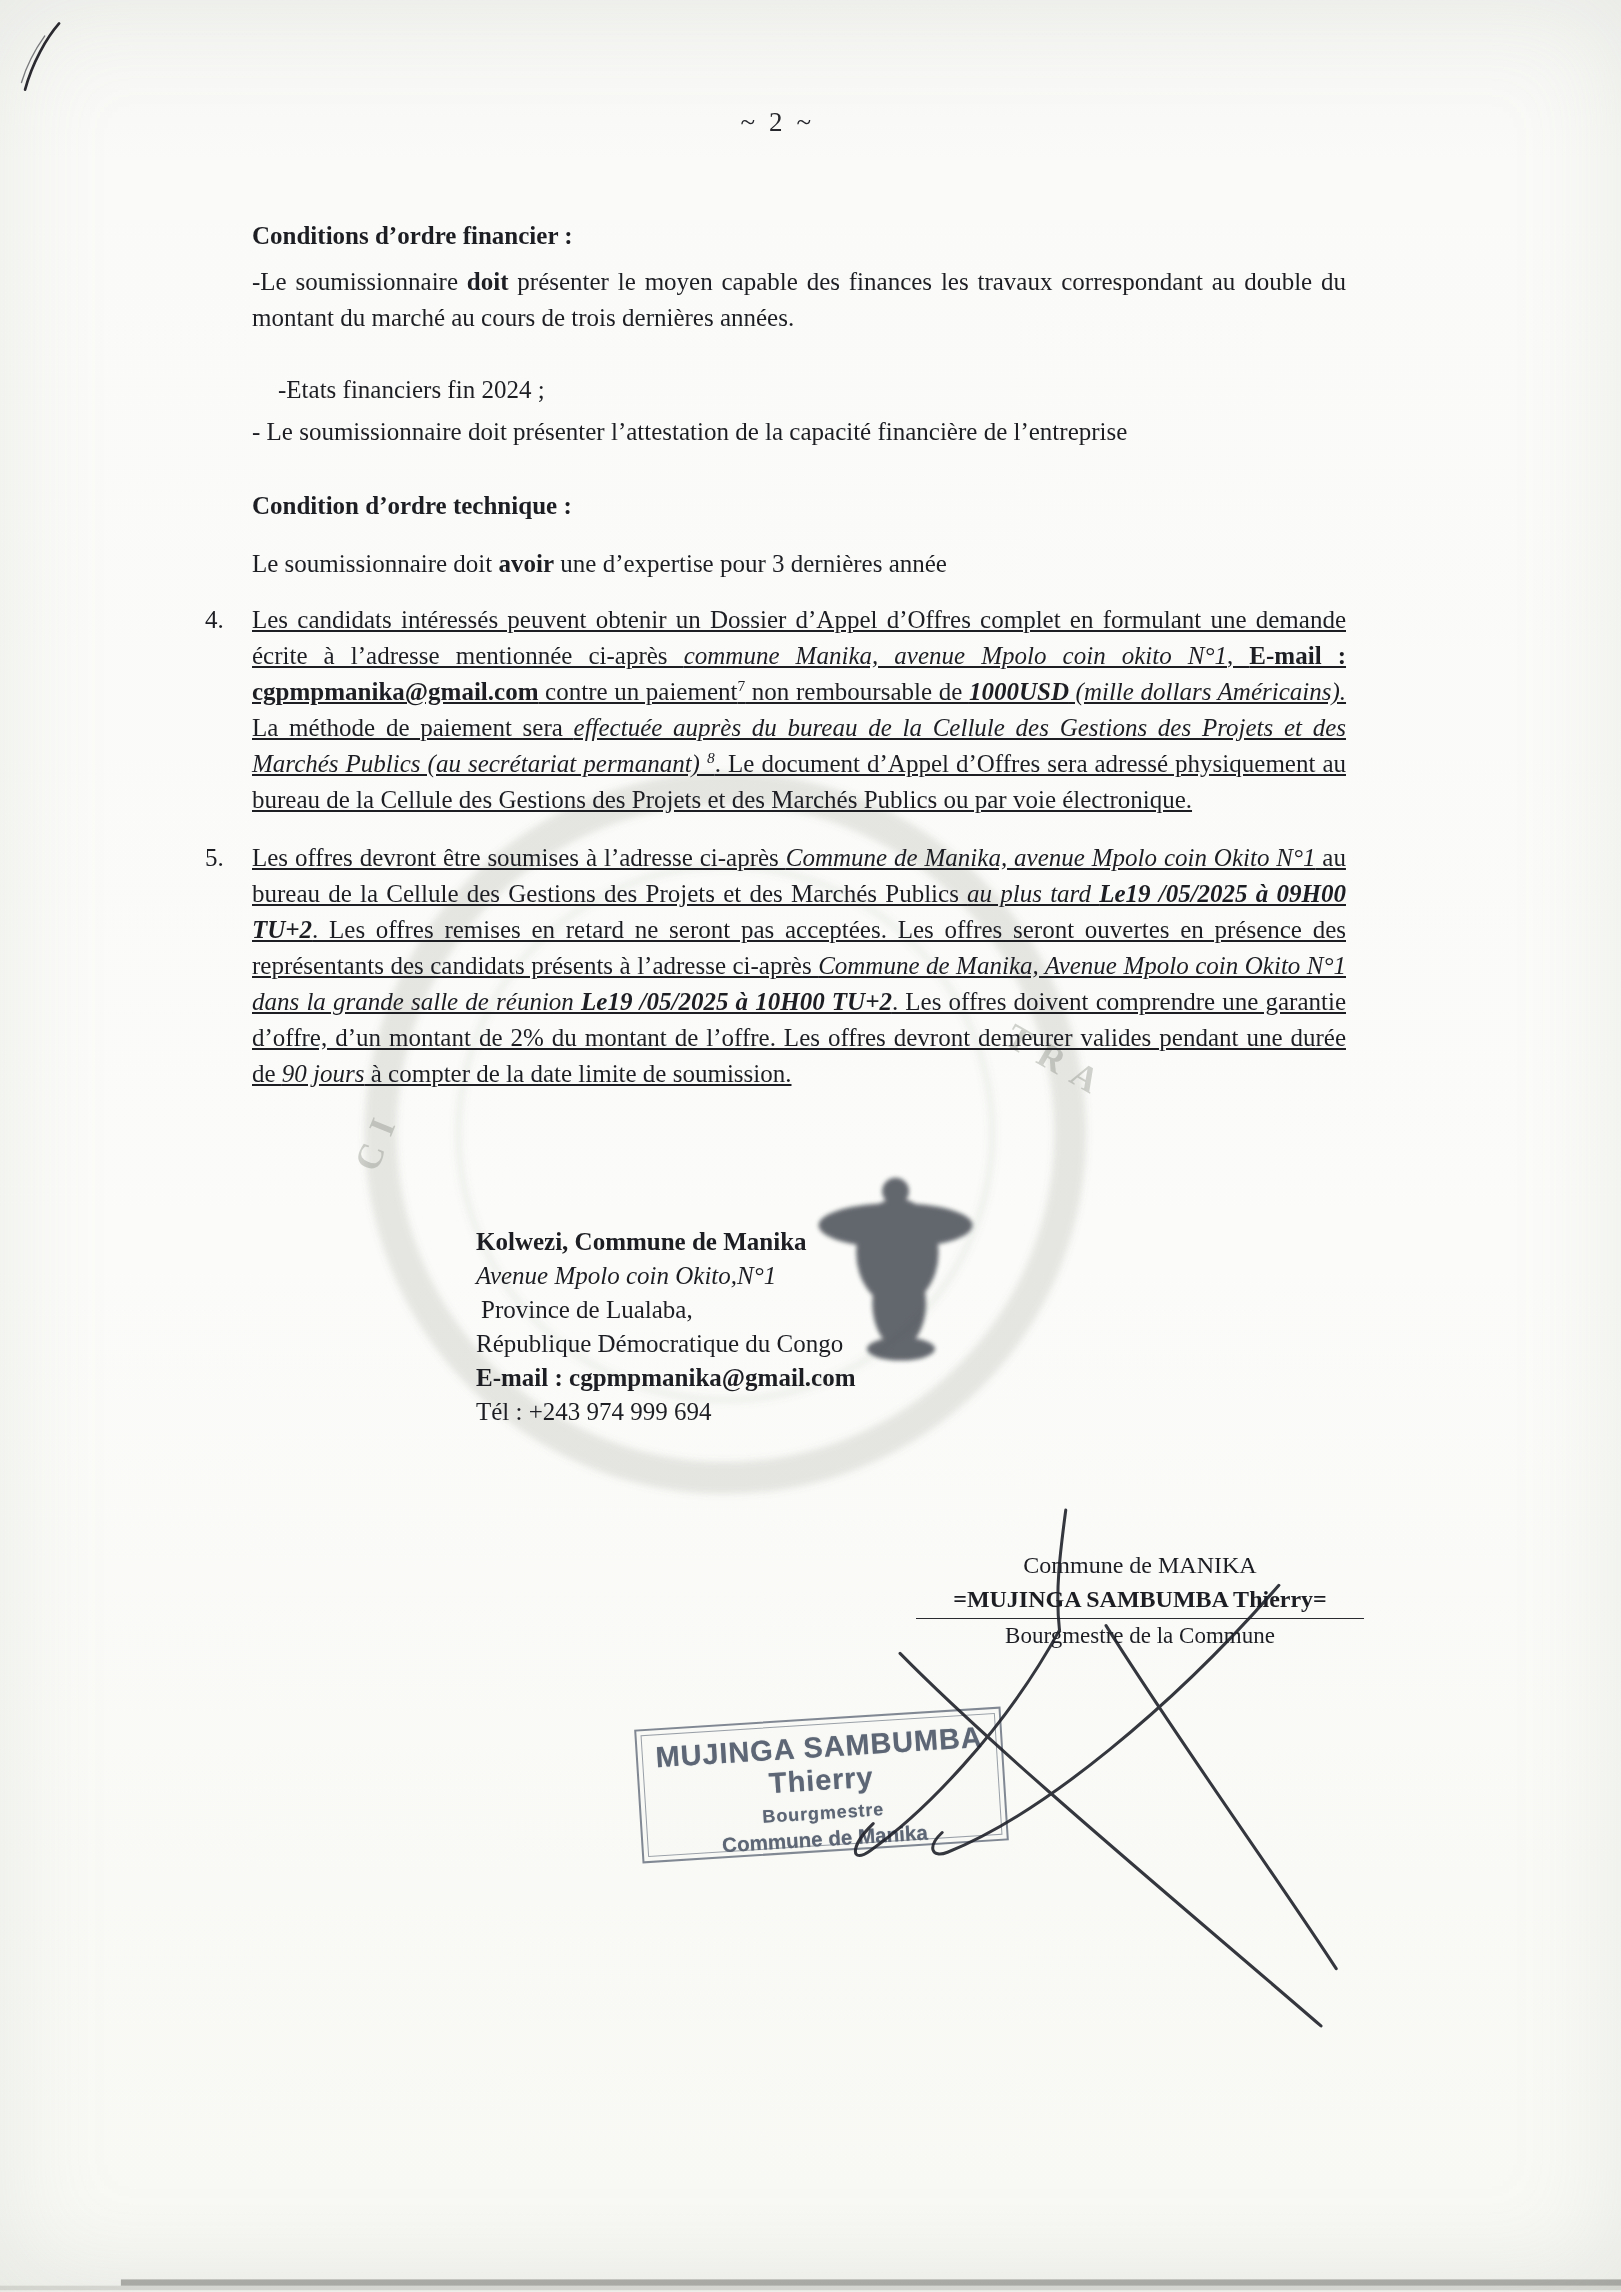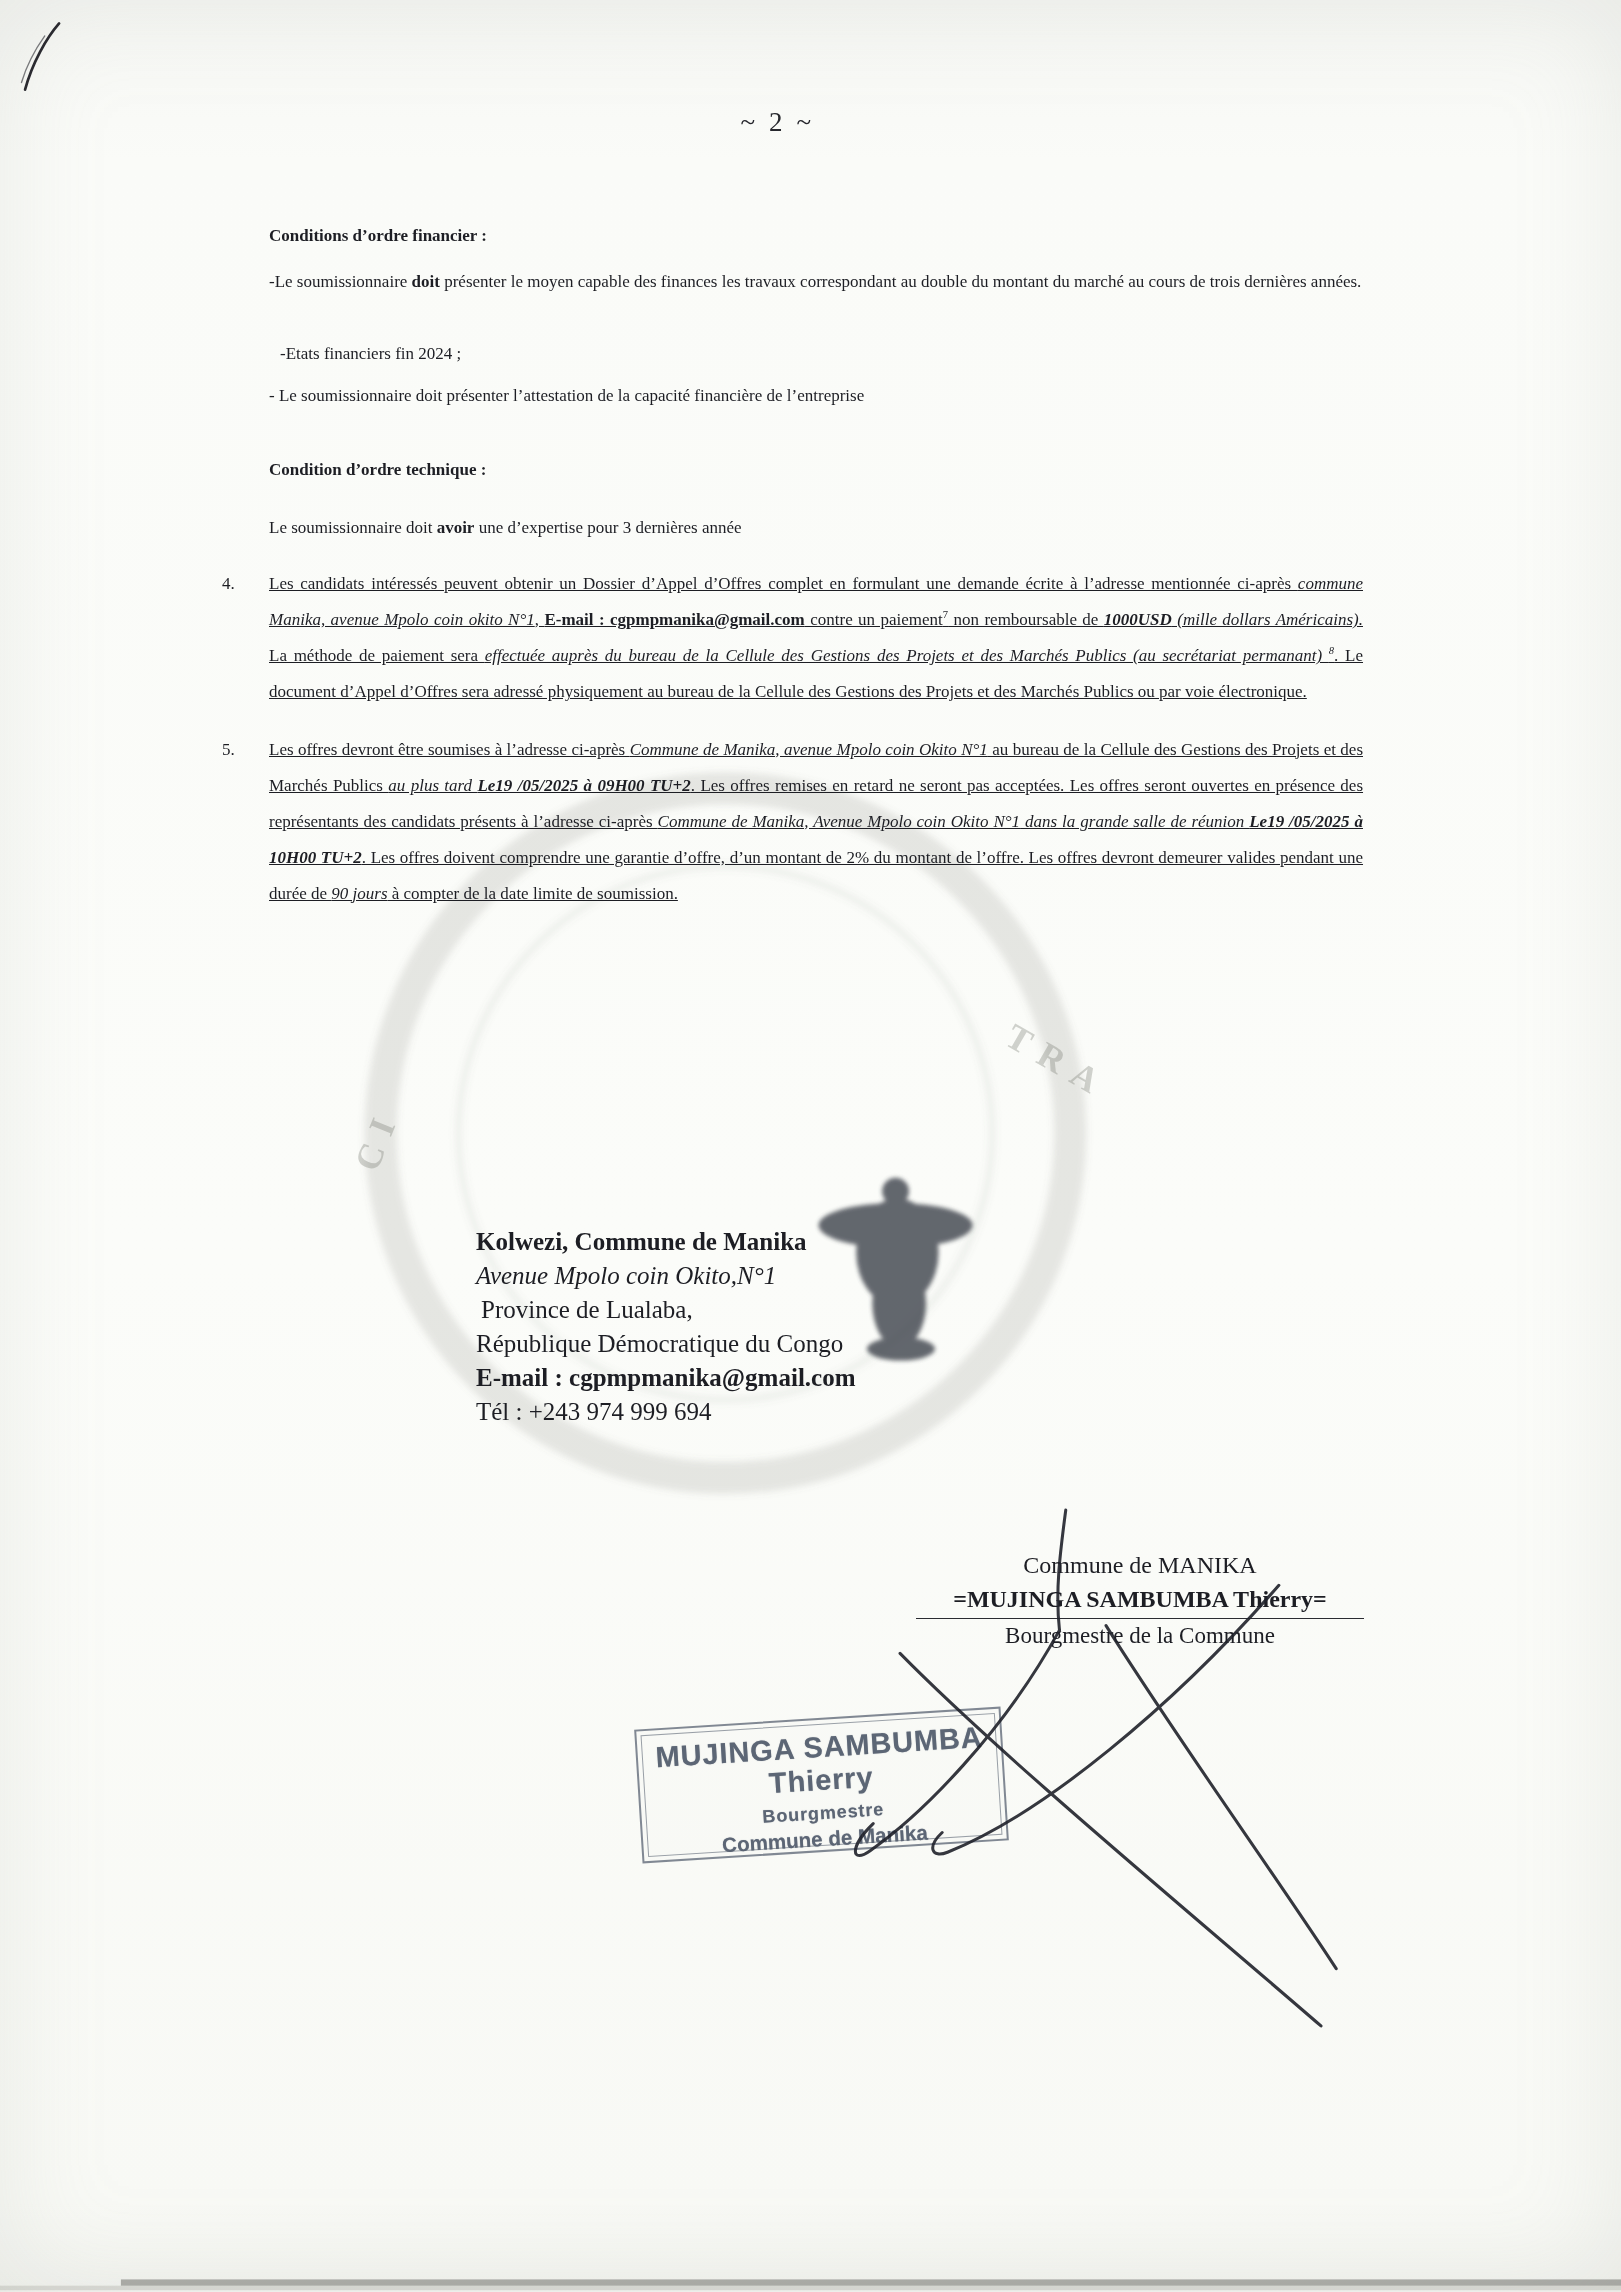--- a/index.html
+++ b/index.html
@@ -15,31 +15,31 @@
   .page::after{ content:""; position:absolute; inset:0; pointer-events:none;
     box-shadow:inset 0 0 107px rgba(160,165,155,0.18); }
 
   svg.layer { position:absolute; left:0; top:0; pointer-events:none; }
   #wm-layer { z-index:1; }
   #ink-layer { z-index:6; }
 
   .pagenum { position:absolute; z-index:3; left:706px; top:107px; width:143px;
     text-align:center; font-size:27px; letter-spacing:3.6px; color:#26272d; }
 
-  .content { position:absolute; z-index:3; left:269px; top:218px; width:1094px;
-    font-size:17px; line-height:36px; }
+  .content { position:absolute; z-index:3; left:252px; top:218px; width:1094px;
+    font-size:25px; line-height:36px; }
 
   .h { font-weight:bold; }
   .b { font-weight:bold; }
   .i { font-style:italic; }
   .bi { font-weight:bold; font-style:italic; }
   sup { font-size:0.62em; vertical-align:super; line-height:0; }
 
   .para1 { margin-top:10px; text-align:justify; }
-  .smline1 { margin-top:37px; margin-left:11px; line-height:34px; }
+  .smline1 { margin-top:37px; margin-left:26px; line-height:34px; }
   .smline2 { margin-top:8px; line-height:34px; }
   .h2 { margin-top:39px; }
   .para2 { margin-top:21.5px; }
 
   .items { margin-top:20.6px; }
   .item { position:relative; margin-top:0; }
   .item + .item { margin-top:21.5px; }
   .num { position:absolute; left:-47px; top:0; }
   .itext { text-align:justify;text-decoration:underline; }
 

